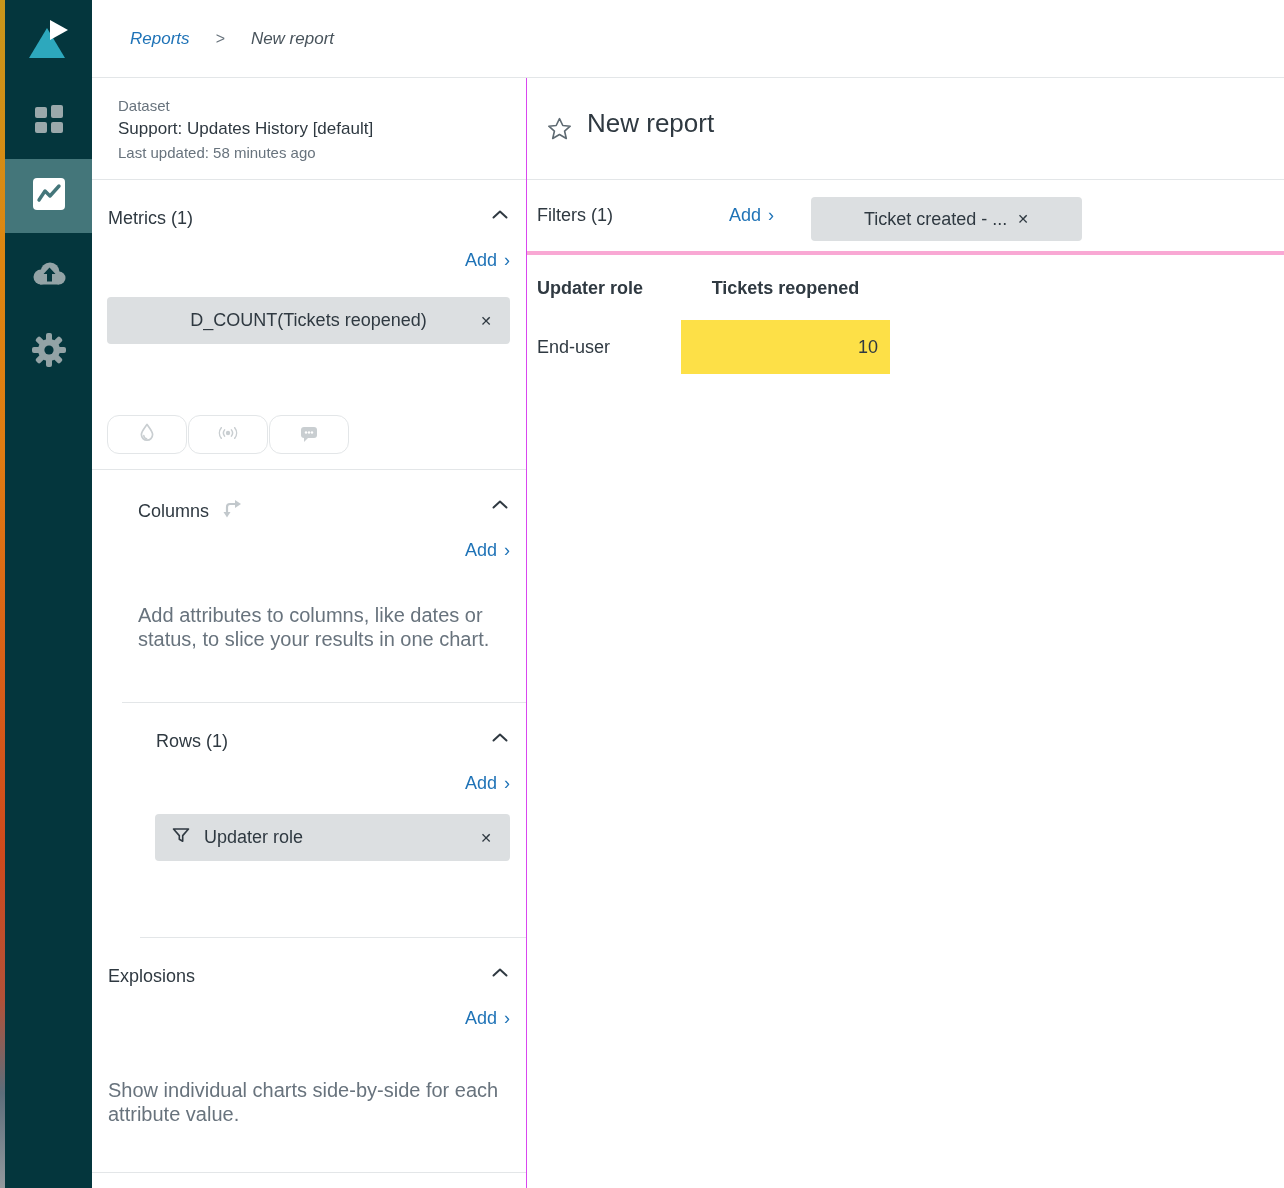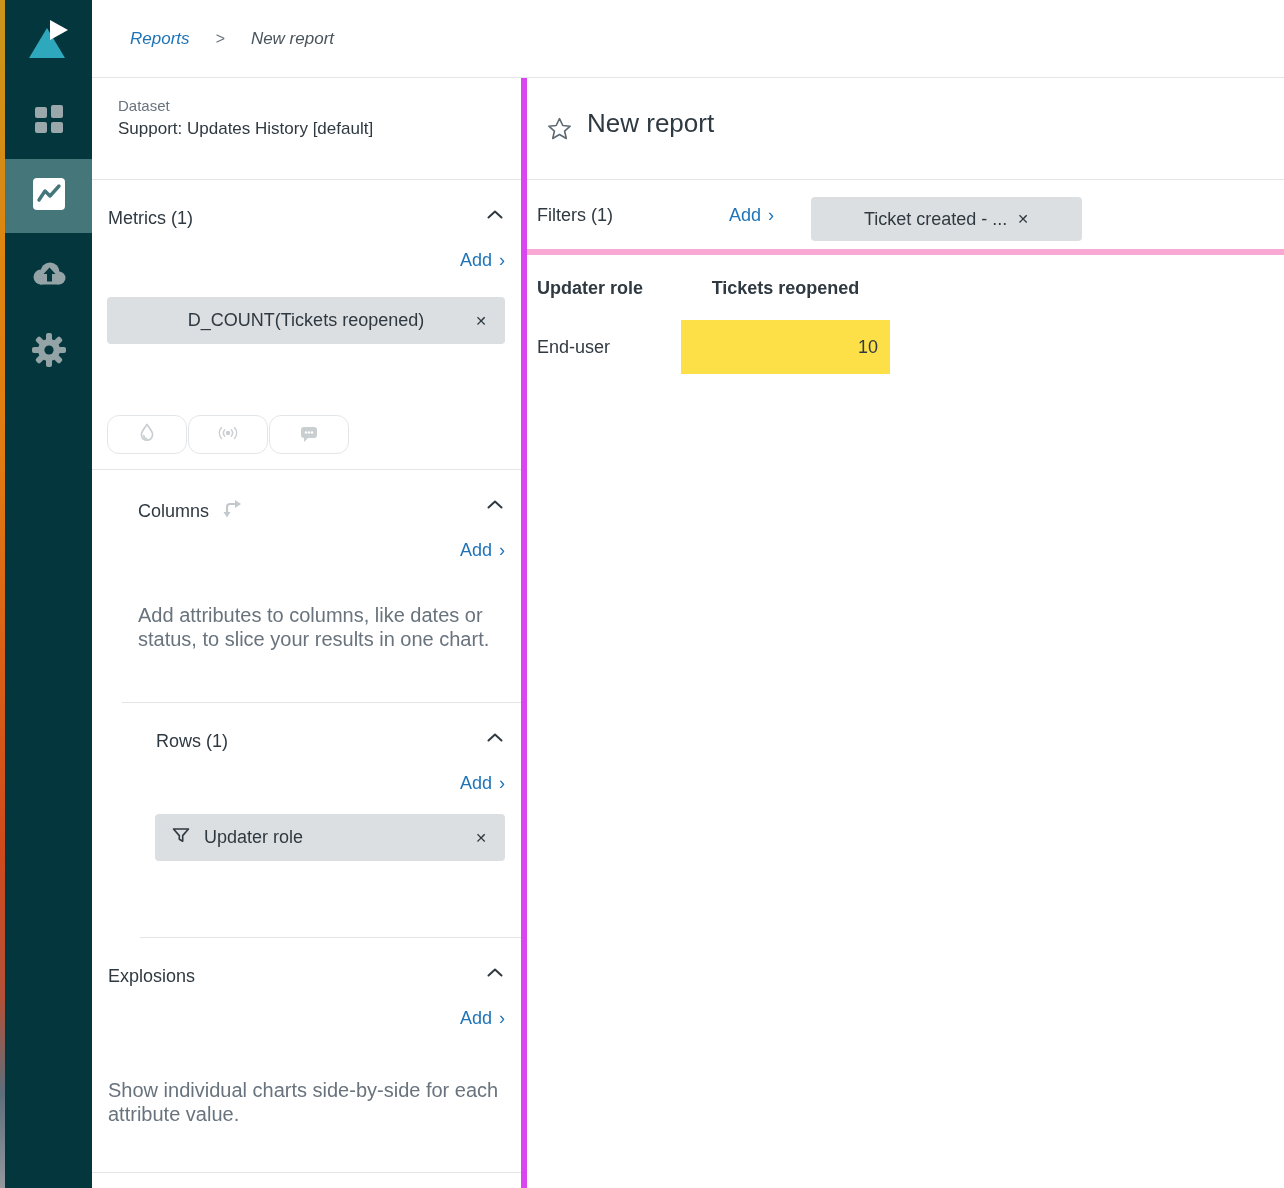--- a/index.html
+++ b/index.html
@@ -33,21 +33,21 @@
     position:absolute;left:92px;top:0;width:1192px;height:78px;
     box-sizing:border-box;border-bottom:1px solid #E3E6E8;
     display:flex;align-items:center;padding-left:38px;background:#fff;font-style:italic;
   }
   .crumb-link{color:#1F73B7;font-size:17px;text-decoration:none;cursor:pointer;}
   .crumb-sep{color:#68737D;font-size:16px;margin:0 26px;}
   .crumb-current{color:#49545C;font-size:17px;}
   
   .left-panel{
     position:absolute;left:92px;top:78px;width:435px;height:1110px;
-    box-sizing:border-box;border-right:6px solid #d946ef;background:#fff;
+    box-sizing:border-box;border-right:1px solid #d946ef;background:#fff;
   }
   .dataset-block{
     box-sizing:border-box;height:102px;border-bottom:1px solid #E3E6E8;
     padding:17px 20px 0 26px;
   }
   .ds-label{font-size:15px;color:#68737D;line-height:21px;}
   .ds-name{font-size:17px;color:#2F3941;line-height:25px;}
   .ds-updated{font-size:15px;color:#68737D;line-height:23px;}
   .section{position:relative;box-sizing:border-box;border-bottom:1px solid #E3E6E8;}
   .sec-metrics{height:290px;text-decoration:underline;}
@@ -83,21 +83,21 @@
     justify-content:center;cursor:pointer;
   }
   .helper{position:absolute;left:16px;font-size:20px;color:#68737D;line-height:24px;}
   .helper-columns{top:113px;width:360px;}
   .helper-explosions{top:120px;width:400px;}
   
   .main{position:absolute;left:527px;top:78px;width:757px;height:1110px;background:#fff;}
   .title-row{position:relative;height:102px;box-sizing:border-box;border-bottom:1px solid #E3E6E8;}
   .star-btn{position:absolute;left:19px;top:38px;cursor:pointer;line-height:0;}
   .report-title{position:absolute;left:60px;top:30px;font-size:26px;color:#2F3941;}
-  .filters-row{position:relative;height:75px;box-sizing:border-box;border-bottom:6px solid #f9a8d4;}
+  .filters-row{position:relative;height:75px;box-sizing:border-box;border-bottom:4px solid #f9a8d4;}
   .filters-label{position:absolute;left:10px;top:25px;font-size:18px;color:#2F3941;}
   .filters-add{position:absolute;left:202px;top:25px;color:#1F73B7;font-size:18px;display:flex;gap:7px;align-items:baseline;cursor:pointer;}
   .filter-chip{
     position:absolute;left:284px;top:17px;width:271px;height:44px;background:#DCDFE1;
     border-radius:4px;display:flex;align-items:center;justify-content:center;
     gap:10px;font-size:18px;color:#2F3941;box-sizing:border-box;
   }
   .filter-chip .chip-close{position:static;transform:none;}
   .results{position:relative;}
   .th-attr{position:absolute;left:10px;top:23px;width:144px;font-size:18px;font-weight:700;color:#2F3941;}
@@ -182,20 +182,21 @@
     <span class="crumb-sep">&gt;</span>
     <span class="crumb-current">New report</span>
   </nav>
 </header>
 
 <aside class="left-panel">
 
   <div class="dataset-block">
     <div class="ds-label">Dataset</div>
     <div class="ds-name">Support: Updates History [default]</div>
+    <div class="ds-updated">Last updated: 58 minutes ago</div>
   </div>
 
   <section class="section sec-metrics">
     <div class="sec-title">Metrics (1)</div>
     <span class="collapse-btn">
       <span>
         <svg width="16" height="9" viewBox="0 0 16 9">
             <polyline points="1.5,7.5 8,1.5 14.5,7.5" fill="none" stroke="#2F3941" stroke-width="2" stroke-linecap="round" stroke-linejoin="round"></polyline>
           </svg>
       </span>

